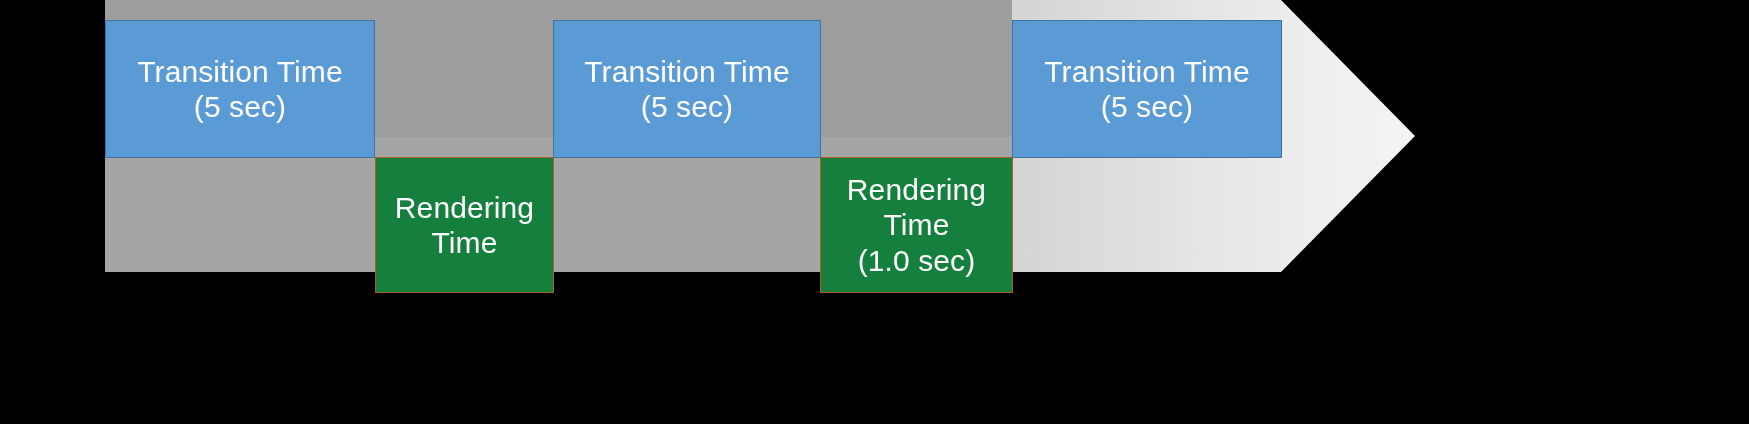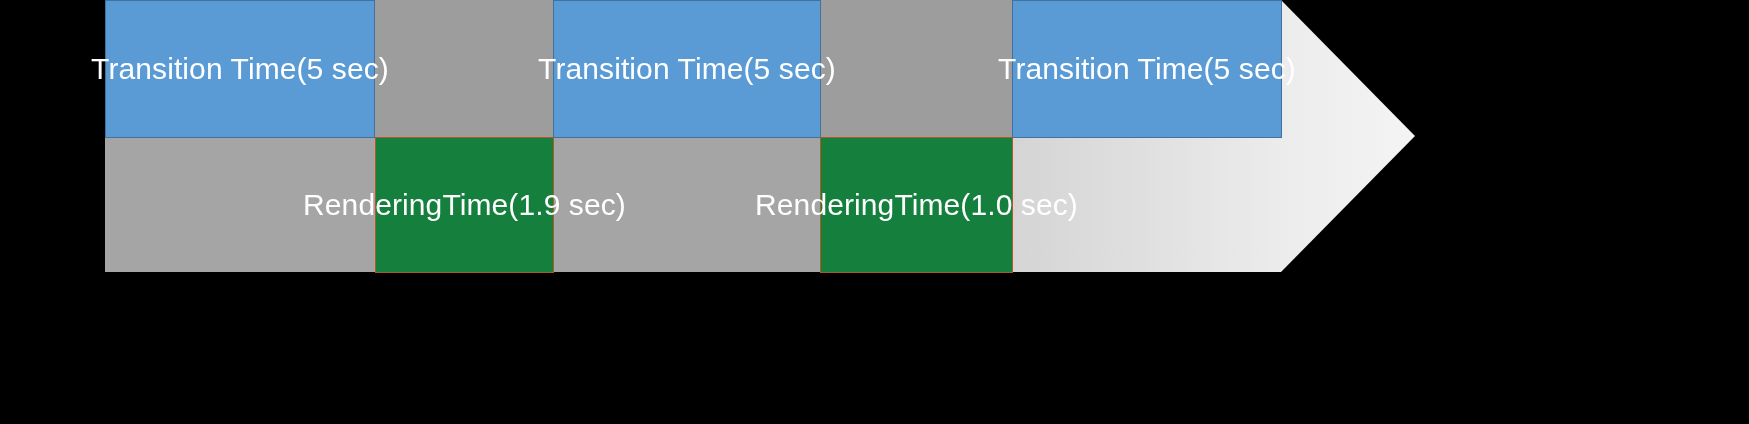--- a/index.html
+++ b/index.html
@@ -53,28 +53,29 @@
   .grey-band.upper {
     height: 137px;
     background: #9d9d9d;
   }
 
   
   .cell {
     position: absolute;
     box-sizing: border-box;
     display: flex;
-    flex-direction: row;
+    flex-direction: column;
     align-items: center;
     justify-content: center;
     color: #ffffff;
     text-align: center;
     line-height: 1.18;
     letter-spacing: .1px;
     white-space: pre;
+    margin-top: 20px;
   }
 
   .cell .line { display: block; }
 
   .cell-blue {
     background: #5b9bd5;
     border: 1px solid #41719c;
     font-size: 30px;
   }
 
@@ -114,21 +115,20 @@
   </div>
 
   <div id="blue-3" class="cell cell-blue">
     <span class="line">Transition Time</span>
     <span class="line">(5 sec)</span>
   </div>
 
   <div id="orange-1" class="cell cell-orange">
     <span class="line">Rendering</span>
     <span class="line">Time</span>
-    <span class="line">(1.9 sec)</span>
   </div>
 
   <div id="orange-2" class="cell cell-orange">
     <span class="line">Rendering</span>
     <span class="line">Time</span>
     <span class="line">(1.0 sec)</span>
   </div>
 
 </div>
 

